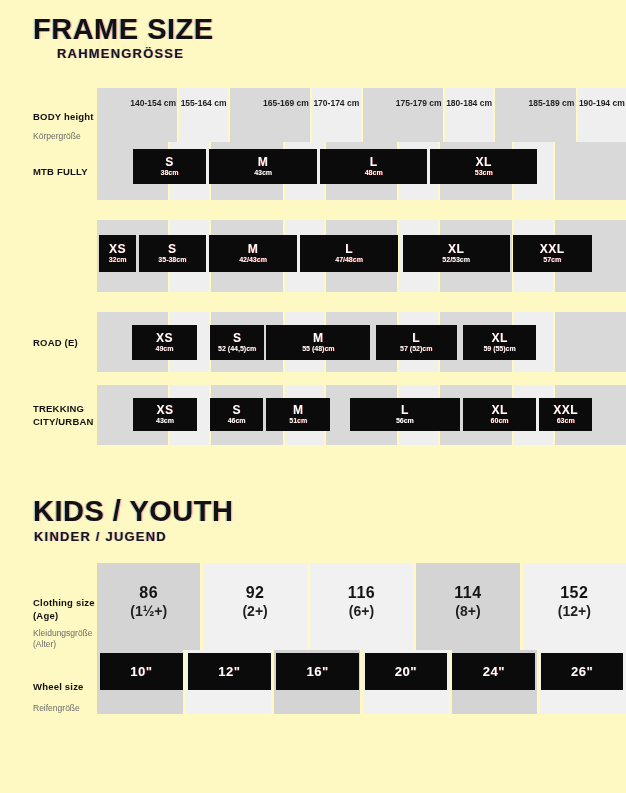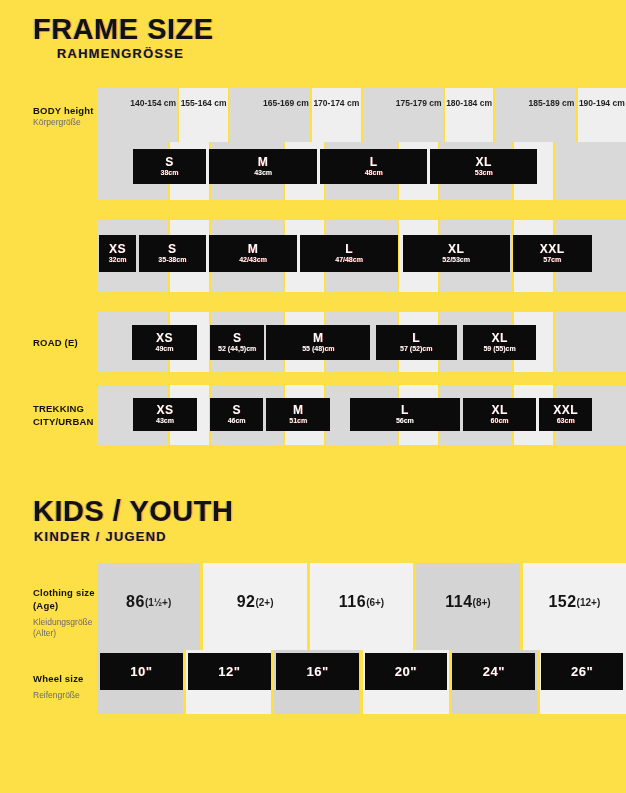--- a/index.html
+++ b/index.html
@@ -1,18 +1,18 @@
 <!DOCTYPE html>
 <html><head>
 <meta charset="utf-8">
 <style>
   * { margin:0; padding:0; box-sizing:border-box; }
   html,body { background:#ffffff; }
   #canvas {
-    position:relative; width:626px; height:793px; background:#fde047;
+    position:relative; width:626px; height:793px; background:#fef9c3;
     font-family:"Liberation Sans", sans-serif; overflow:hidden; color:#141414;
   }
   .h1 {
     position:absolute; left:33px; font-size:29px; font-weight:800; letter-spacing:.5px; color:#121212;
     text-shadow: 1.2px 0 0 rgba(255,0,80,.28), -1.2px 0 0 rgba(0,90,255,.28);
     white-space:nowrap;
   }
   .h2 {
     position:absolute; left:34px; font-size:13px; font-weight:700; letter-spacing:1.2px; color:#181818;
     text-shadow: .8px 0 0 rgba(255,0,80,.3), -.8px 0 0 rgba(0,90,255,.3);
@@ -40,21 +40,21 @@
 
   .colhead {
     display:block; text-align:center; padding-top:10px;
     font-size:8.5px; font-weight:700; color:#1f1f1f; white-space:nowrap;
   }
 
   .row-label {
     position:absolute; left:33px; top:0; bottom:0; width:64px;
     display:flex; flex-direction:column; justify-content:center;
   }
-  .row-label.top { justify-content:center; }
+  .row-label.top { justify-content:space-between;margin-top:21px; }
   #band-header .row-label { padding-top:1px; }
   #band-kids   .row-label { padding-top:12px; }
   #band-wheel  .row-label { padding-top:9px; }
   .lblb { font-size:9.5px; font-weight:700; color:#121212; line-height:13px; letter-spacing:.2px; }
   .lbls { font-size:8.5px; font-weight:400; color:#6a6a6a; line-height:11px; }
   .lbls.mt { margin-top:5px; }
 
   .pill {
     position:absolute; background:#0b0b0b; color:#fff;
     display:flex; flex-direction:column; align-items:center; justify-content:center; text-align:center;
@@ -67,23 +67,23 @@
   #band-hard  .pill { top:15px; height:37px; }
   #band-road  .pill { top:13px; height:35px; }
   #band-trek  .pill { top:13px; height:33px; }
 
   
   .fp0{left:6.8%;width:13.8%} .fp1{left:21.2%;width:20.4%} .fp2{left:42.2%;width:20.2%} .fp3{left:63.0%;width:20.2%}
   .hp0{left:0.4%;width:7.0%}  .hp1{left:7.9%;width:12.7%}  .hp2{left:21.2%;width:16.6%} .hp3{left:38.4%;width:18.5%} .hp4{left:57.8%;width:20.2%} .hp5{left:78.6%;width:14.9%}
   .rp0{left:6.6%;width:12.3%} .rp1{left:21.4%;width:10.2%} .rp2{left:32.0%;width:19.7%} .rp3{left:52.7%;width:15.3%} .rp4{left:69.2%;width:13.8%}
   .tp0{left:6.8%;width:12.1%} .tp1{left:21.4%;width:10.0%} .tp2{left:32.0%;width:12.1%} .tp3{left:47.8%;width:20.8%} .tp4{left:69.2%;width:13.8%} .tp5{left:83.6%;width:10.0%}
 
-  .kid-cell { display:flex; flex-direction:row; align-items:center; justify-content:center; padding-bottom:10px; }
+  .kid-cell { display:flex; flex-direction:column; align-items:center; justify-content:center; padding-bottom:10px; }
   .kid-size { font-size:16px; font-weight:700; color:#141414; letter-spacing:.5px; }
-  .kid-age  { font-size:10px;  font-weight:700; color:#1f1f1f; margin-top:1px; }
+  .kid-age  { font-size:14px;  font-weight:700; color:#1f1f1f; margin-top:1px; }
 
   .wheel-pill {
     position:absolute; top:3px; height:37px; background:#0b0b0b; color:#fff;
     display:flex; align-items:center; justify-content:center;
     font-size:13px; font-weight:700; letter-spacing:.5px;
     text-shadow:.6px 0 0 rgba(255,70,70,.45);
   }
   .wp0{left:0.6%;width:15.6%}  .wp1{left:17.2%;width:15.6%} .wp2{left:33.9%;width:15.6%}
   .wp3{left:50.6%;width:15.6%} .wp4{left:67.2%;width:15.6%} .wp5{left:83.9%;width:15.6%}
 </style>
@@ -122,20 +122,23 @@
       <div class="scell s-dark">
           <span class="colhead">185-189 cm</span>
         </div>
       <div class="scell s-light">
           <span class="colhead">190-194 cm</span>
         </div>
     </div>
   </div>
 
   <div class="band" id="band-fully">
+    <div class="row-label">
+      <div class="lblb">MTB FULLY</div>
+    </div>
     <div class="stripes">
       <div class="scell s-dark"></div>
         <div class="scell s-light"></div>
         <div class="scell s-dark"></div>
         <div class="scell s-light"></div>
         <div class="scell s-dark"></div>
         <div class="scell s-light"></div>
         <div class="scell s-dark"></div>
         <div class="scell s-light"></div>
         <div class="scell s-dark"></div>

